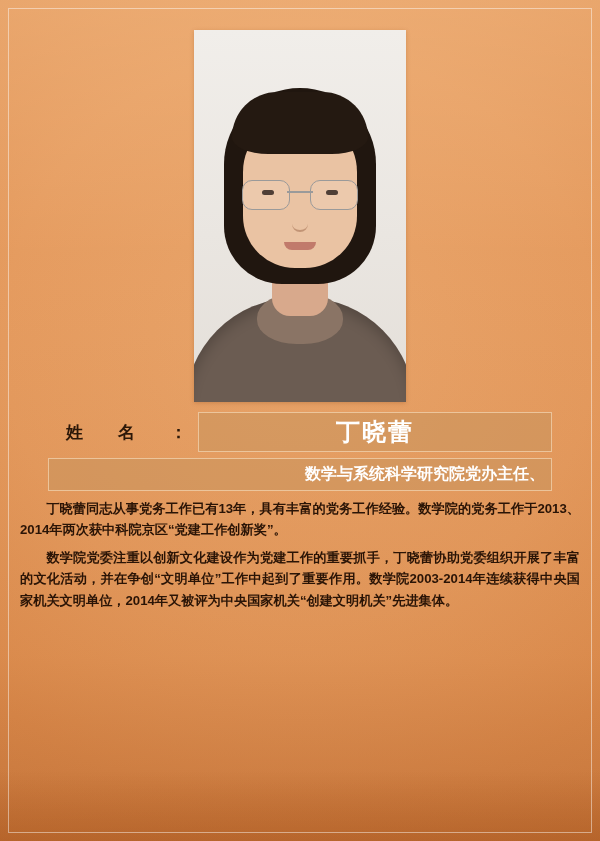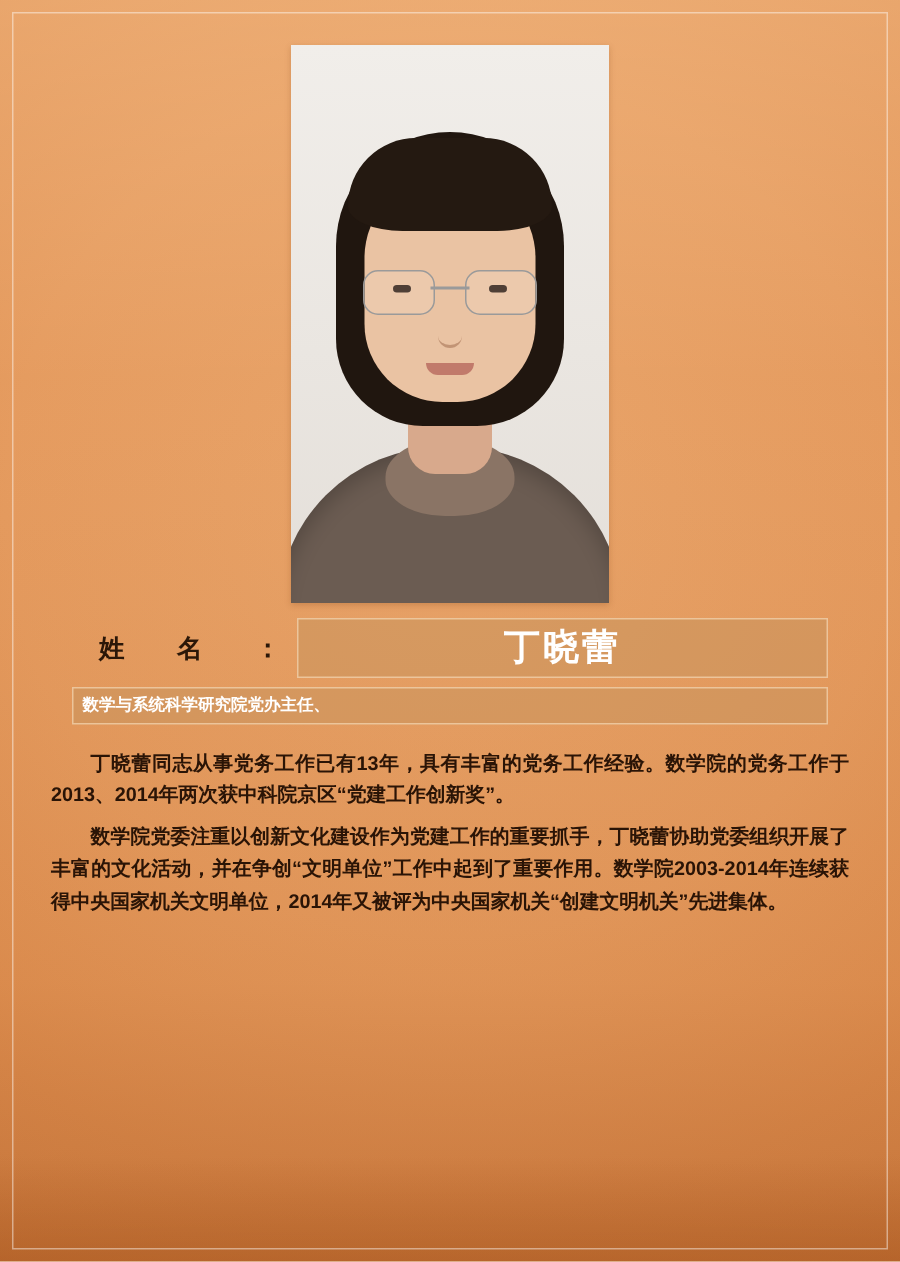--- a/index.html
+++ b/index.html
@@ -220,34 +220,34 @@
     padding: 3px 6px;
     box-sizing: border-box;
   }
   .value-name {
     font-size: 24px;
     font-weight: bold;
     letter-spacing: 2px;
     line-height: 1.35;
   }
   .value-title {
-    font-size: 11px;
+    font-size: 16px;
     font-weight: bold;
     line-height: 1.55;
-    text-align: left;
+    text-align: right;
   }
 
   
   .body-text {
     position: absolute;
     left: 0;
     right: 0;
     top: 498px;
     z-index: 4;
-    padding: 0 34px;
+    padding: 0 20px;
     box-sizing: border-box;
     color: #2a1406;
   }
   .body-text p {
     margin: 0 0 6px 0;
     font-size: 13.2px;
     line-height: 1.62;
     text-indent: 2em;
     text-align: justify;
     text-justify: inter-ideograph;

